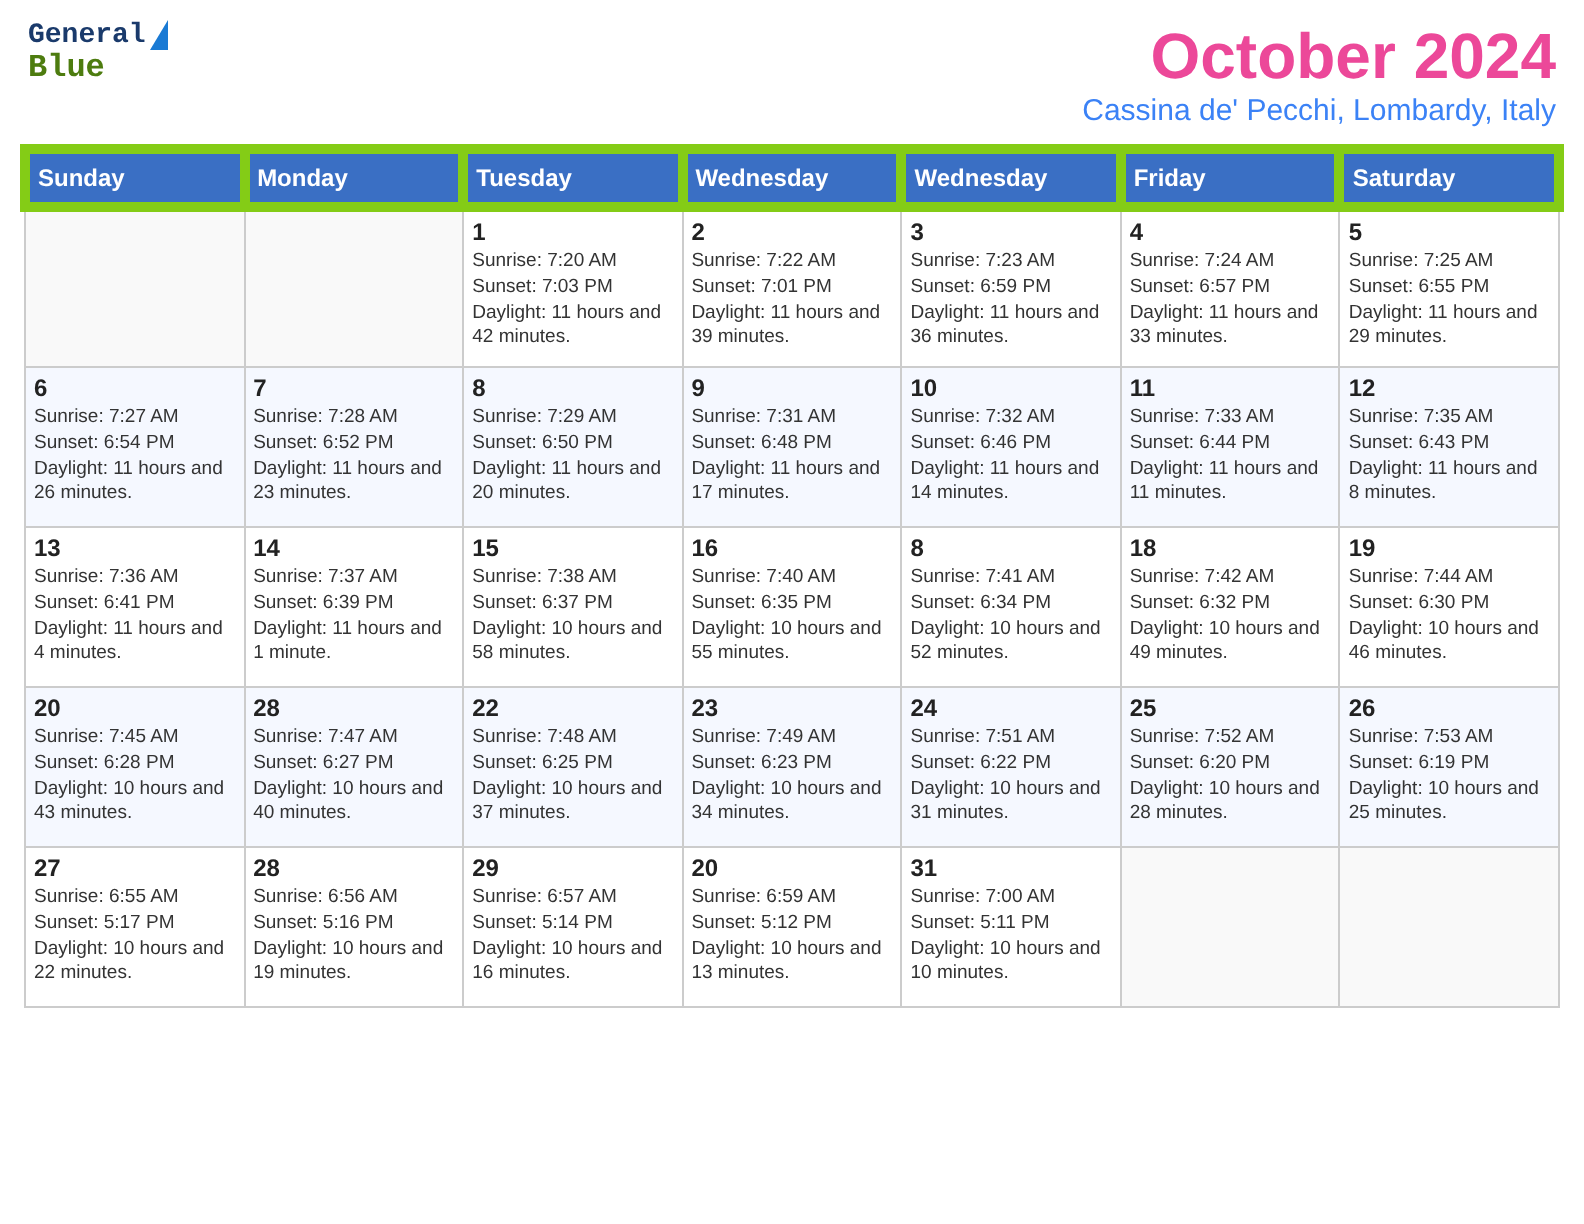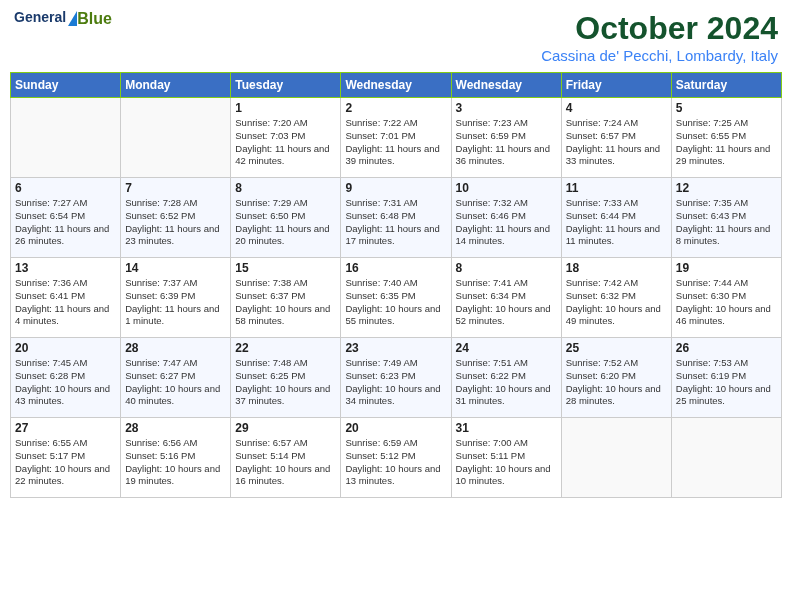--- a/index.html
+++ b/index.html
@@ -12,49 +12,50 @@
     }
     .header {
       display: flex;
       justify-content: space-between;
       align-items: flex-start;
       margin-bottom: 8px;
       padding: 0 4px;
     }
     .logo {
       display: flex;
-      flex-direction: row;
+      flex-direction: column;
       font-size: 13px;
       font-weight: bold;
       color: #1a3a6b;
       line-height: 1.1;
+      font-family: Liberation Mono, monospace;
     }
     .title-section { text-align: right; }
     .month-title {
       font-size: 32px;
       font-weight: bold;
-      color: #14532d;
+      color: #ec4899;
     }
     .location-title {
       font-size: 15px;
       color: #3b82f6;
     }
     table {
       width: 100%;
       border-collapse: collapse;
       table-layout: fixed;
     }
     th {
       background-color: #3a6fc4;
       color: white;
       font-size: 12px;
       font-weight: bold;
       padding: 5px 4px;
       text-align: left;
-      border: 1px solid #84cc16;
+      border: 5px solid #84cc16;
     }
     td {
       vertical-align: top;
       border: 1px solid #ccc;
       padding: 3px 4px;
       font-size: 10px;
       color: #222;
       height: 80px;
     }
     td.empty { background: #f9f9f9; }

